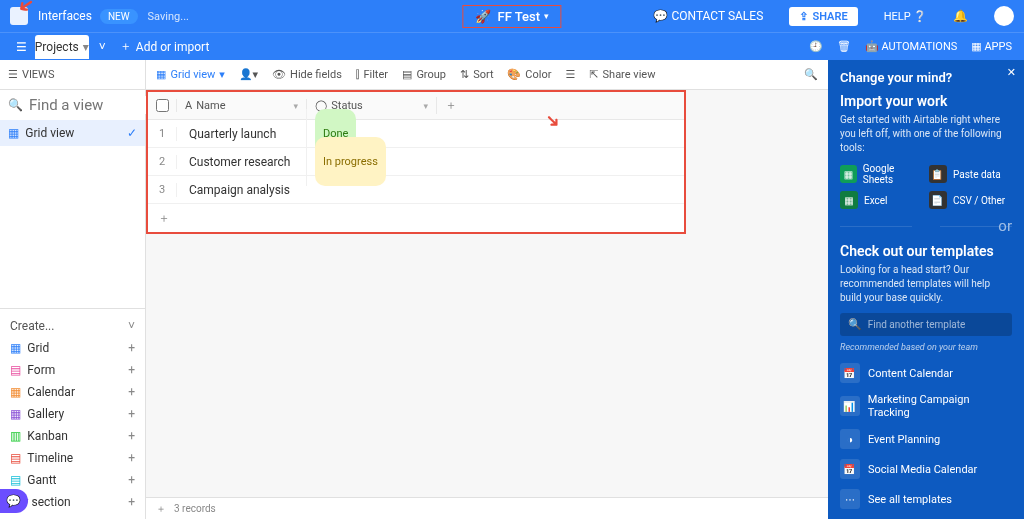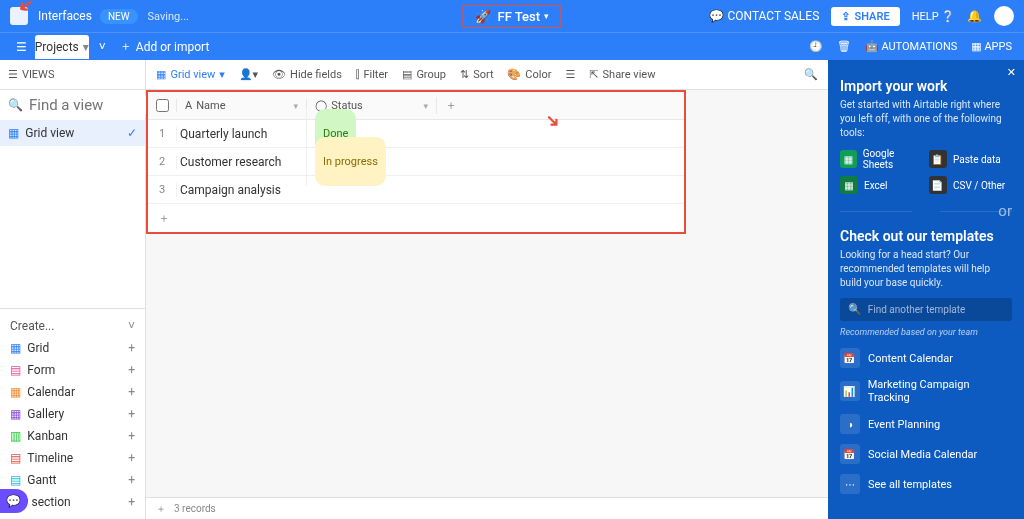--- a/index.html
+++ b/index.html
@@ -5,21 +5,21 @@
 *{margin:0;padding:0;box-sizing:border-box;font-family:-apple-system,BlinkMacSystemFont,"Segoe UI",Roboto,sans-serif}
 body{width:1024px;height:519px;overflow:hidden;background:#f7f7f7;font-size:12px;color:#333}
 .top-bar{height:32px;background:#2d7ff9;display:flex;align-items:center;padding:0 10px;color:#fff}
 .logo{width:18px;height:18px;margin-right:10px}
 .interfaces{font-size:12px;margin-right:8px}
 .new-badge{background:#3993ff;padding:2px 8px;border-radius:10px;font-size:10px;margin-right:10px}
 .saving{font-size:11px;opacity:.8}
 .rocket-icon{margin-right:6px}
 .center-title{position:absolute;left:50%;transform:translateX(-50%);border:1px solid #e84c3d;padding:3px 12px;display:flex;align-items:center;font-size:13px;font-weight:500}
 .center-title .caret{margin-left:4px;font-size:9px}
-.top-right{margin-left:auto;display:flex;align-items:center;gap:12px}
+.top-right{margin-left:auto;display:flex;align-items:center;gap:26px}
 .share-btn{background:#fff;color:#2d7ff9;padding:3px 10px;border-radius:3px;font-size:11px;font-weight:600;display:flex;align-items:center;gap:4px}
 .help-link{font-size:11px}
 .avatar{width:20px;height:20px;border-radius:50%;background:#fff}
 .tab-bar{height:28px;background:#2d7ff9;display:flex;align-items:center;padding-left:8px;color:#fff;border-top:1px solid rgba(255,255,255,.15)}
 .menu-btn{padding:4px 8px}
 .tab{background:#fff;color:#333;padding:5px 0;border-radius:3px 3px 0 0;font-size:12px;margin-right:2px}
 .tab-caret{color:#888;margin-left:4px}
 .add-import{padding:4px 10px;font-size:12px;display:flex;align-items:center;gap:4px}
 .tab-right{margin-left:auto;display:flex;gap:14px;padding-right:12px;font-size:11px;align-items:center}
 .main{display:flex;height:calc(100% - 60px)}
@@ -47,21 +47,21 @@
 .tb-search-right{margin-left:auto;color:#888}
 .table-wrap{border:2px solid #e84c3d;margin:0;background:#fff;width:540px}
 .table-header{display:flex;border-bottom:1px solid #e8e8e8;height:28px;align-items:center;background:#fafafa}
 .th-cb{width:28px;display:flex;justify-content:center}
 .th-name{width:130px;padding:0 8px;display:flex;align-items:center;gap:4px;border-left:1px solid #e8e8e8;font-size:11px;color:#555}
 .th-status{width:130px;padding:0 8px;display:flex;align-items:center;gap:4px;border-left:1px solid #e8e8e8;font-size:11px;color:#555}
 .th-plus{flex:1;padding:0 8px;border-left:1px solid #e8e8e8;color:#888}
 .th-caret{margin-left:auto;color:#aaa;font-size:9px}
 .tr{display:flex;height:28px;align-items:center;border-bottom:1px solid #f0f0f0}
 .td-num{width:28px;text-align:center;color:#888;font-size:11px}
-.td-name{width:130px;padding:0 3px;font-size:12px;border-left:1px solid #f0f0f0}
+.td-name{width:130px;padding:0 12px;font-size:12px;border-left:1px solid #f0f0f0}
 .td-status{width:130px;padding:0 8px;border-left:1px solid #f0f0f0}
 .pill{padding:18px 8px;border-radius:10px;font-size:11px;display:inline-block}
 .pill-done{background:#d1f7c4;color:#2d7a0f}
 .pill-prog{background:#fff3c4;color:#8a6d00}
 .pill-todo{background:#ffd6e7;color:#a8336b}
 .tr-add{height:28px;display:flex;align-items:center;padding-left:10px;color:#888}
 .arrow-annot{position:absolute;left:400px;top:50px;color:#e84c3d;font-size:18px;transform:rotate(45deg)}
 .arrow-annot2{position:absolute;left:18px;top:-6px;color:#e84c3d;font-size:20px;transform:rotate(145deg)}
 .bottom-bar{position:absolute;bottom:0;left:0;right:0;height:22px;background:#fff;border-top:1px solid #e0e0e0;display:flex;align-items:center;padding:0 10px;font-size:10px;color:#888;gap:8px}
 .right-panel{width:196px;background:#0d5ac0;color:#fff;padding:10px 12px;font-size:11px;overflow-y:auto;position:relative}
@@ -273,20 +273,21 @@
     <span class="arrow-annot">➜</span>
 
     <div class="bottom-bar">
       <span>＋</span>
       <span>3 records</span>
     </div>
   </div>
 
   <div class="right-panel">
     <span class="rp-close">✕</span>
+    <div class="rp-h">Change your mind?</div>
     <div class="rp-sub">Import your work</div>
     <div class="rp-text">Get started with Airtable right where you left off, with one of the following tools:</div>
     <div class="tool-grid">
       <div class="tool-item">
           <span class="tool-icon ti-sheets">▦</span>
           <span>Google Sheets</span>
         </div>
       <div class="tool-item">
           <span class="tool-icon ti-paste">📋</span>
           <span>Paste data</span>

